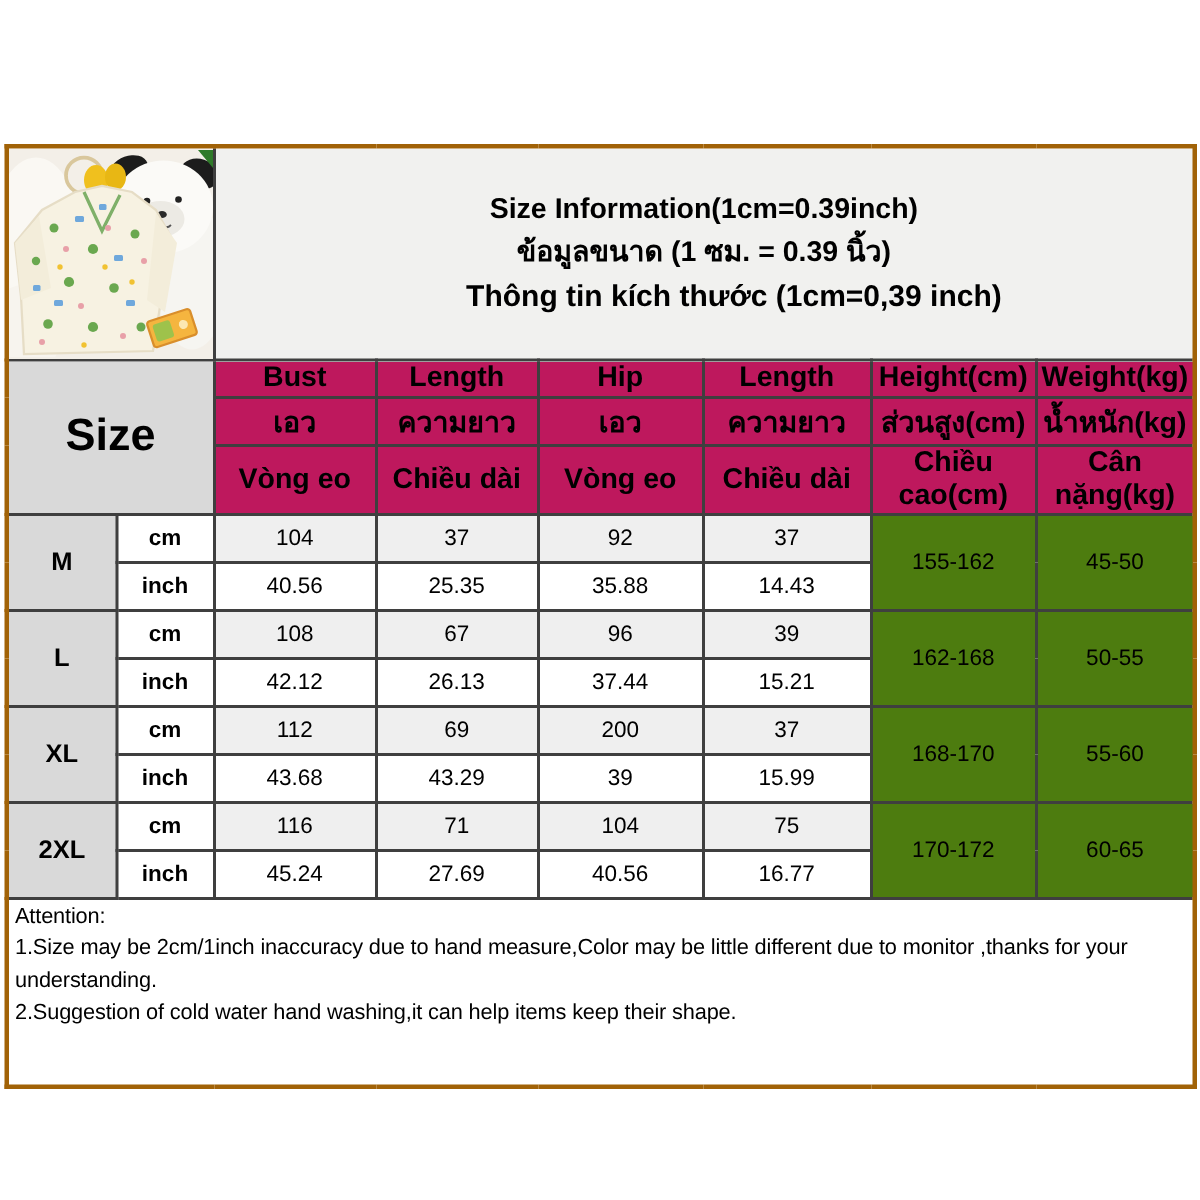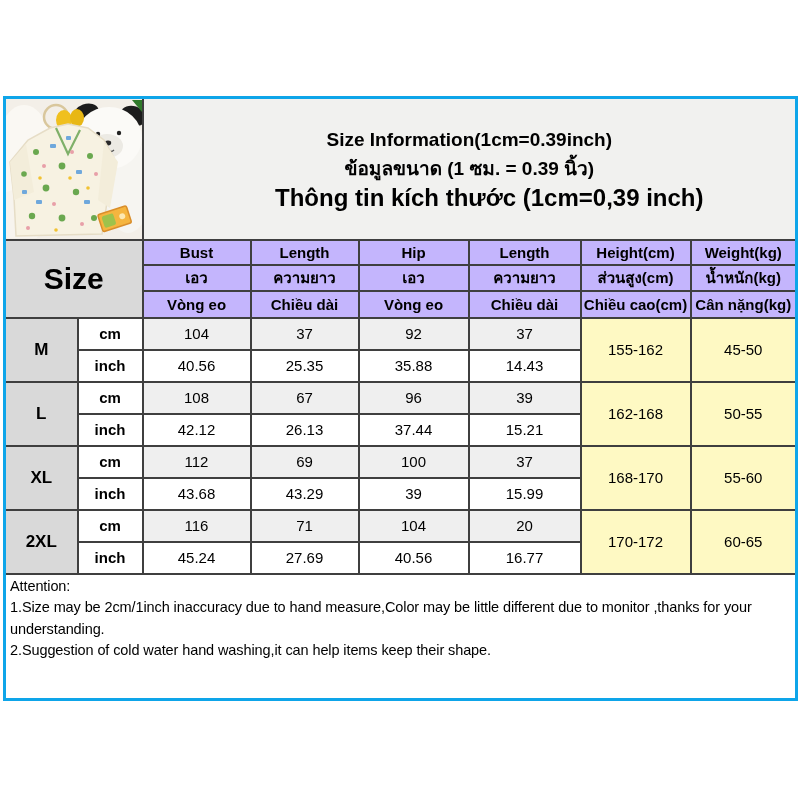--- a/index.html
+++ b/index.html
@@ -1,38 +1,38 @@
 <!DOCTYPE html>
 <html><head>
 <meta charset="utf-8">
 <style>
   html,body{margin:0;padding:0;background:#ffffff;}
   body{width:800px;height:800px;font-family:"Liberation Sans",sans-serif;color:#000;}
   .sheet{position:relative;width:800px;height:800px;background:#fff;overflow:hidden;}
   .chart-wrap{position:absolute;left:3px;top:96px;}
-  table.size-chart{border-collapse:collapse;table-layout:fixed;width:792px;border:3px solid #0ea5e9;}
+  table.size-chart{border-collapse:collapse;table-layout:fixed;width:792px;border:3px solid #a16207;}
   td{border:2px solid #3f3f3f;text-align:center;vertical-align:middle;font-size:15px;padding:0;overflow:hidden;}
   
   tr.photo-row{height:142px;}
   td.img-cell{background:#f3efe8;padding:0;position:relative;}
   td.title-cell{background:#f1f1ef;}
   .title-line1,.title-line2{font-weight:bold;font-size:19px;line-height:29px;}
-  .title-line3{font-weight:bold;font-size:24px;line-height:30px;margin-left:40px;}
+  .title-line3{font-weight:bold;font-size:20px;line-height:30px;margin-left:40px;}
   
   tr.hrow1,tr.hrow2{height:25px;}
   tr.hrow3{height:27px;}
-  td.hdr{background:#c4b5fd;font-weight:bold;font-size:15px;}
+  td.hdr{background:#be185d;font-weight:bold;font-size:19px;}
   td.size-big{background:#d9d9d9;font-weight:bold;font-size:30px;}
   
   tr.drow{height:32px;}
   td.size-name{background:#d9d9d9;font-weight:bold;font-size:17px;}
   td.unit{background:#ffffff;font-weight:bold;}
   td.data-cm{background:#efefef;}
   td.data-inch{background:#ffffff;}
-  td.merge{background:#fef9c3;margin-top:12px;}
+  td.merge{background:#4d7c0f;margin-top:12px;}
   
   tr.attn-row{height:126px;}
   td.attn{background:#ffffff;text-align:left;vertical-align:top;padding:1px 6px 10px 4px;font-size:14.5px;line-height:21.5px;letter-spacing:-0.1px;}
   svg{display:block;}
 </style>
 </head>
 <body>
 
 <div class="sheet">
   <div class="chart-wrap">
@@ -192,40 +192,40 @@
         <td class="data-inch">26.13</td>
         <td class="data-inch">37.44</td>
         <td class="data-inch">15.21</td>
       </tr>
 
       <tr class="drow">
         <td class="size-name" rowspan="2">XL</td>
         <td class="unit">cm</td>
         <td class="data-cm">112</td>
         <td class="data-cm">69</td>
-        <td class="data-cm">100</td>
+        <td class="data-cm">200</td>
         <td class="data-cm">37</td>
         <td class="merge" rowspan="2">168-170</td>
         <td class="merge" rowspan="2">55-60</td>
       </tr>
       <tr class="drow">
         <td class="unit">inch</td>
         <td class="data-inch">43.68</td>
         <td class="data-inch">43.29</td>
         <td class="data-inch">39</td>
         <td class="data-inch">15.99</td>
       </tr>
 
       <tr class="drow">
         <td class="size-name" rowspan="2">2XL</td>
         <td class="unit">cm</td>
         <td class="data-cm">116</td>
         <td class="data-cm">71</td>
         <td class="data-cm">104</td>
-        <td class="data-cm">20</td>
+        <td class="data-cm">75</td>
         <td class="merge" rowspan="2">170-172</td>
         <td class="merge" rowspan="2">60-65</td>
       </tr>
       <tr class="drow">
         <td class="unit">inch</td>
         <td class="data-inch">45.24</td>
         <td class="data-inch">27.69</td>
         <td class="data-inch">40.56</td>
         <td class="data-inch">16.77</td>
       </tr>

